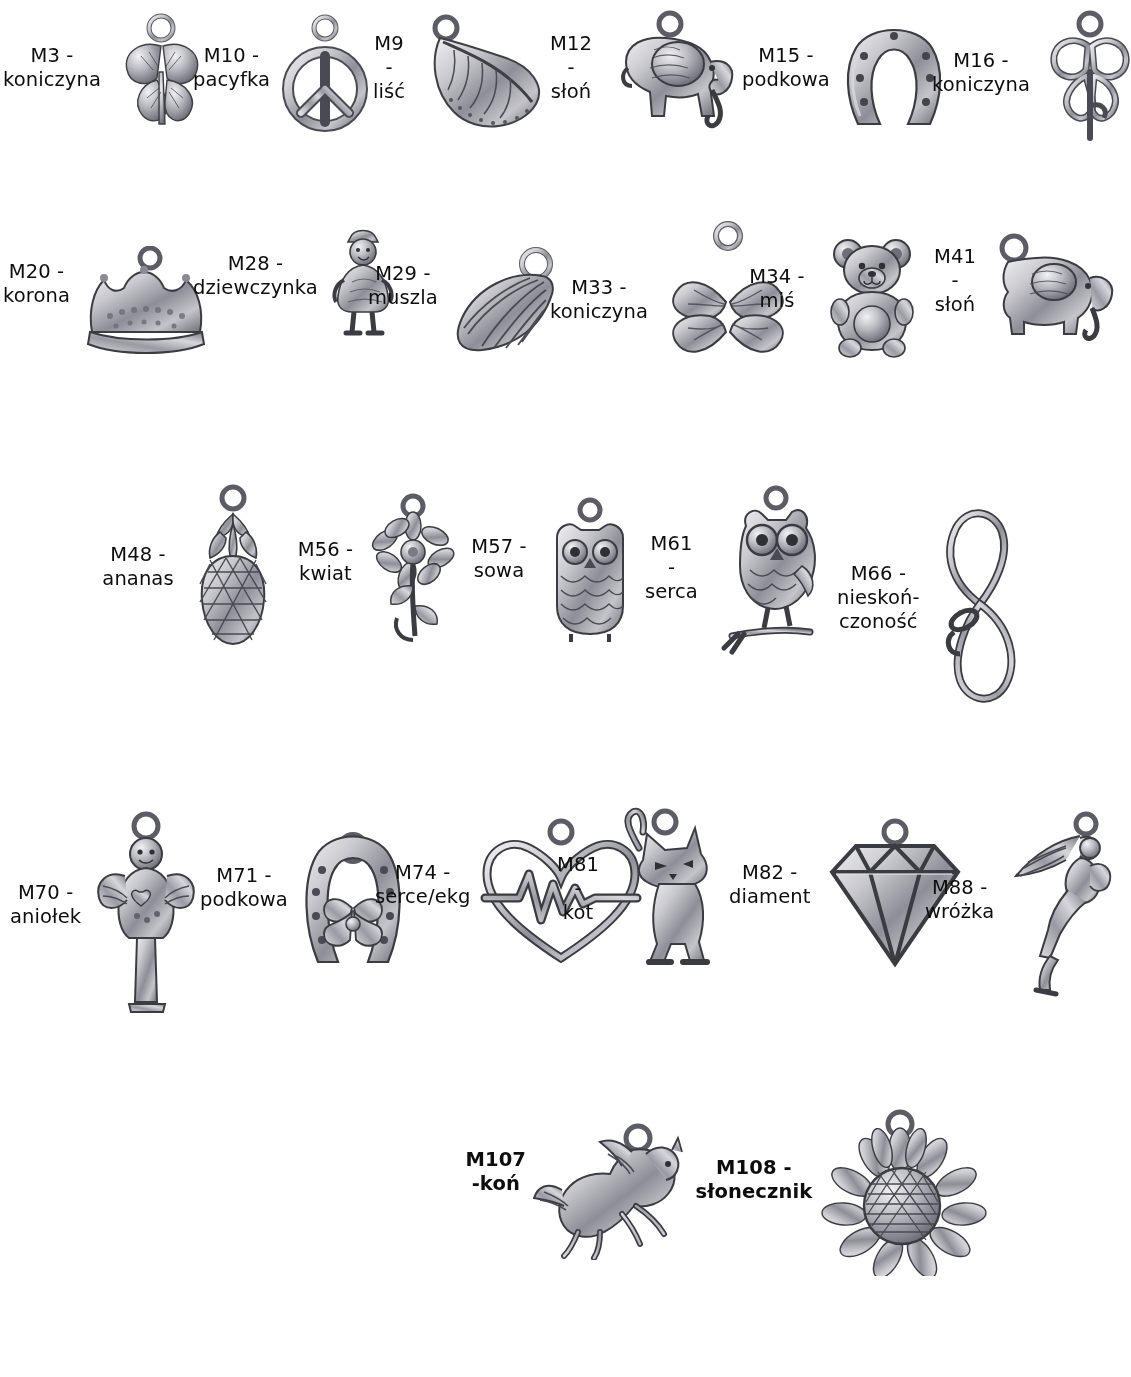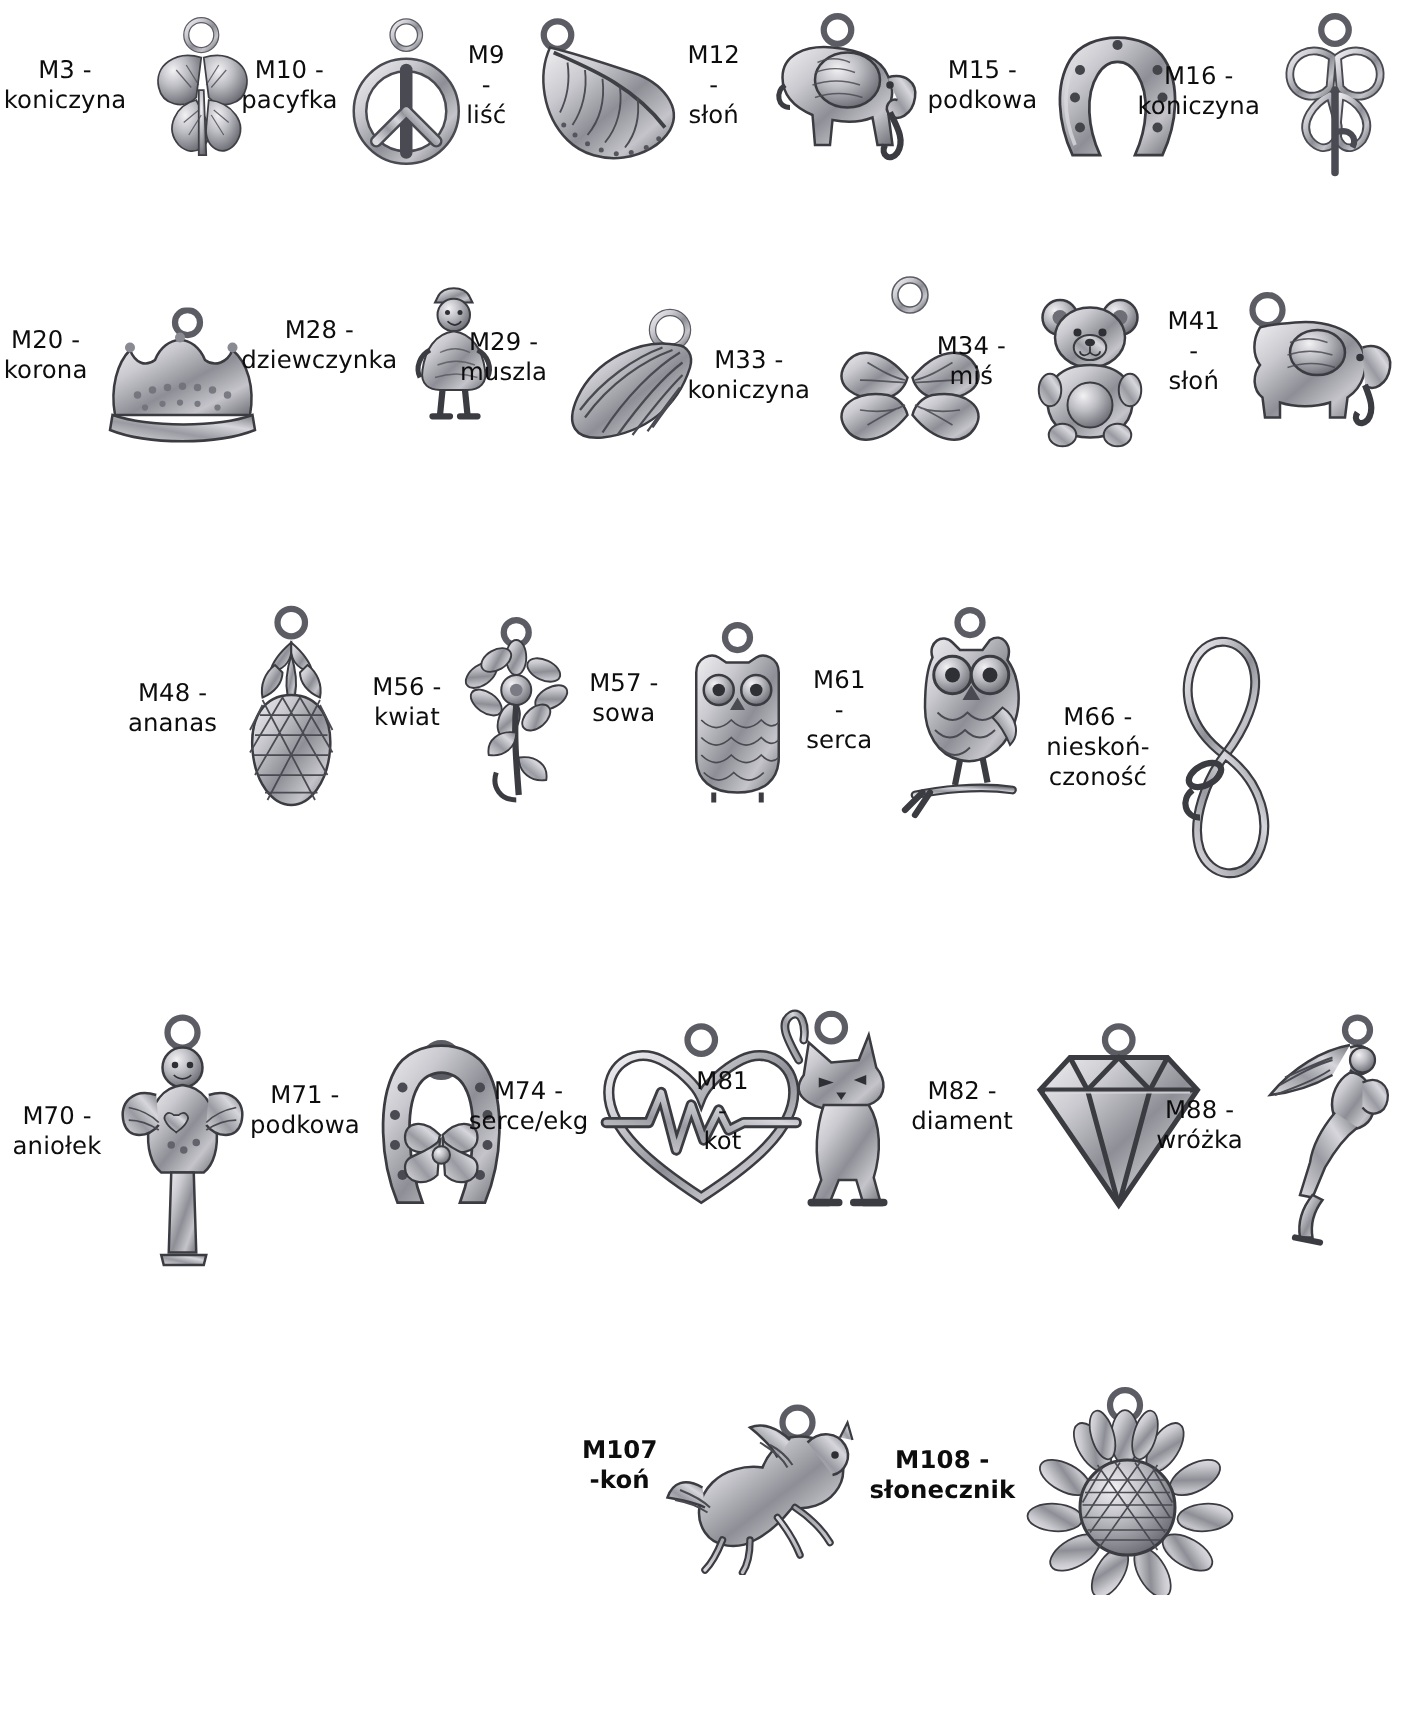--- a/index.html
+++ b/index.html
@@ -183,21 +183,21 @@
               <circle cx="96" cy="96" r="4"></circle>
             <circle cx="100" cy="72" r="4"></circle>
               <circle cx="96" cy="50" r="4"></circle>
             <circle cx="64" cy="30" r="4"></circle>
           </g>
           <path d="M30 110 C20 86 20 58 32 42" fill="none" stroke="#d8d8dd" stroke-width="3" opacity=".8"></path>
         </svg>
       </div>
     </div>
 
-    <div class="cell" style="width:196px;justify-content:flex-end;">
+    <div class="cell" style="width:196px;">
       <div class="label">M16 - koniczyna</div>
       <div class="art">
         <svg width="120" height="140" viewBox="0 0 120 140">
           <circle cx="60" cy="18" r="11" fill="none" stroke="#5c5c64" stroke-width="5"></circle>
           <g fill="none" stroke="#4a4a52" stroke-width="7" stroke-linejoin="round">
             <path d="M58 40 C42 28 22 38 24 56 C26 72 46 76 56 64 Z"></path>
             <path d="M62 40 C78 28 98 38 96 56 C94 72 74 76 64 64 Z"></path>
             <path d="M56 70 C44 76 30 92 40 106 C52 120 66 108 62 92 Z"></path>
             <path d="M64 70 C78 74 92 90 82 106 C70 120 58 108 62 92 Z"></path>
           </g>

